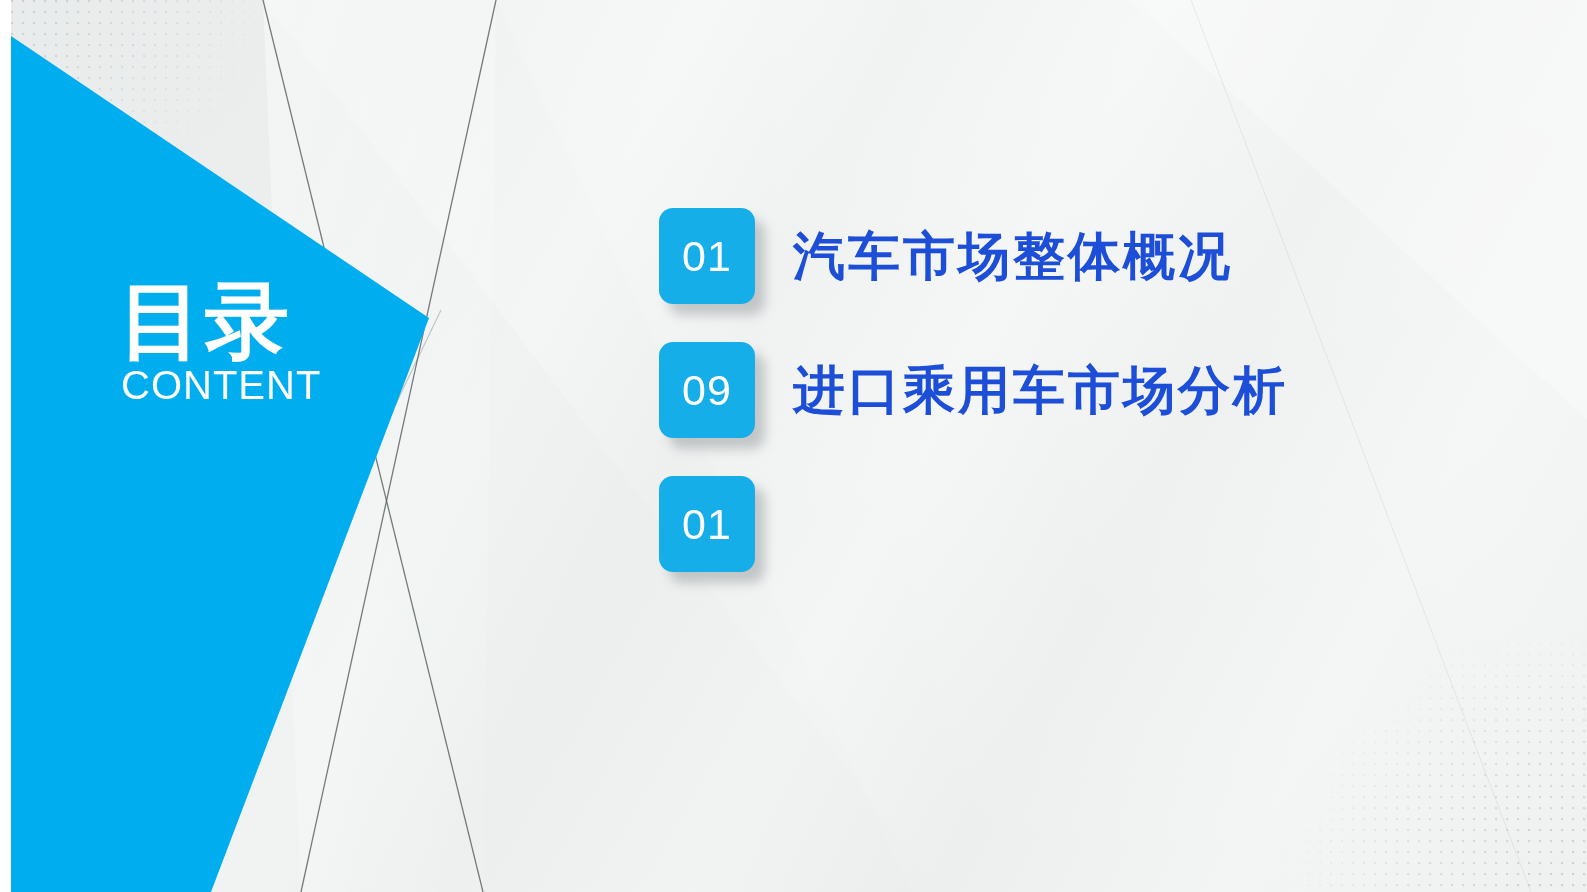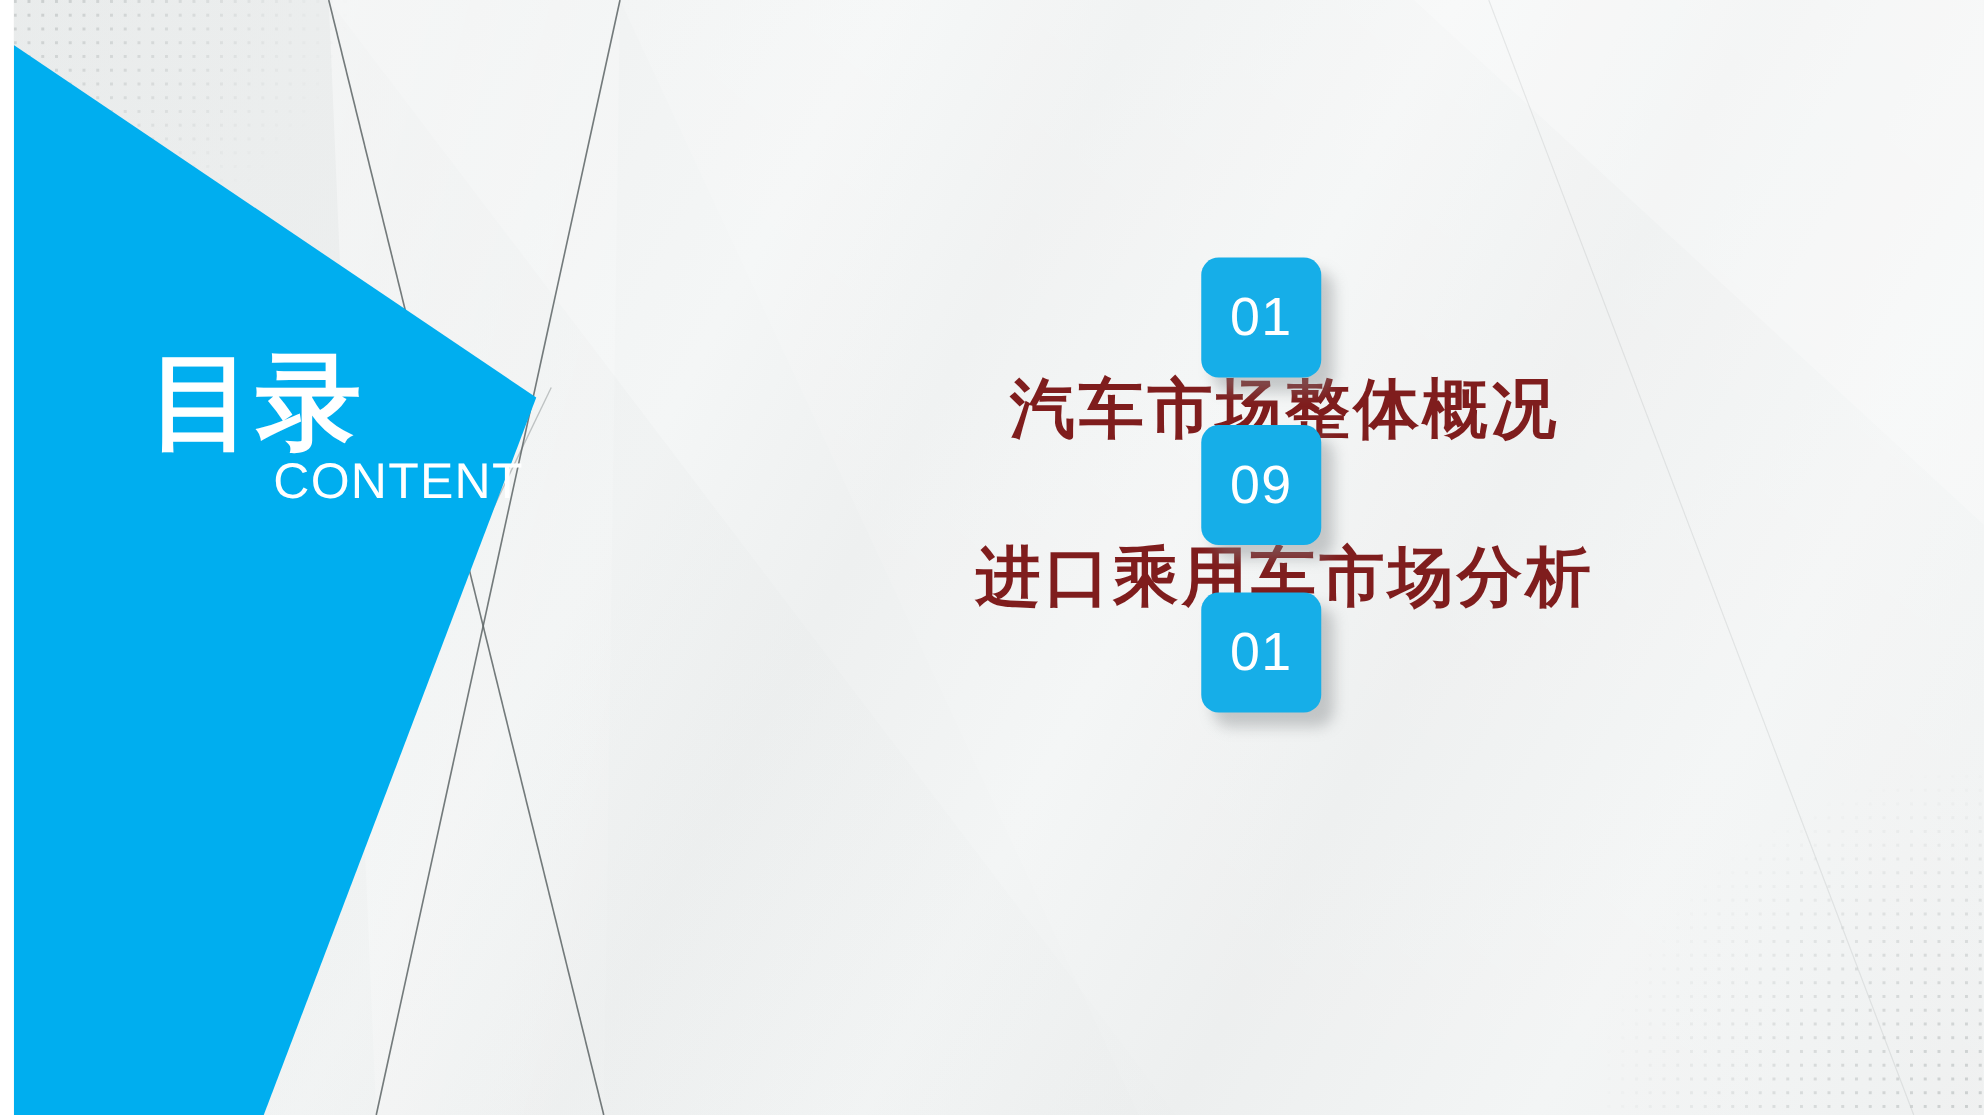--- a/index.html
+++ b/index.html
@@ -80,37 +80,35 @@
     color: #ffffff;
     margin: 0;
   }
   .title-en {
     font-size: 40px;
     font-weight: 300;
     letter-spacing: 1px;
     line-height: 1.05;
     color: #ffffff;
     margin: 2px 0 0 2px;
-    text-align: right;
   }
 
   
   .agenda {
     position: absolute;
     left: 648px;
     top: 206px;
     width: 700px;
   }
   .agenda-item {
     position: relative;
     height: 100px;
     margin-bottom: 34px;
     display: flex;
     align-items: center;
-    flex-direction: column;
   }
   .agenda-item:last-child { margin-bottom: 0; }
 
   .num-badge {
     position: relative;
     flex: 0 0 auto;
     width: 96px;
     height: 96px;
     border-radius: 14px;
     background: #16aee8;
@@ -124,21 +122,21 @@
     font-weight: 300;
     color: #ffffff;
     letter-spacing: 1px;
     line-height: 1;
   }
 
   .agenda-label {
     margin-left: 38px;
     font-size: 52px;
     font-weight: 700;
-    color: #7f1d1d;
+    color: #1d4ed8;
     letter-spacing: 3px;
     white-space: nowrap;
     line-height: 1;
   }
 </style>
 </head>
 <body>
 
 <div id="slide">
 

